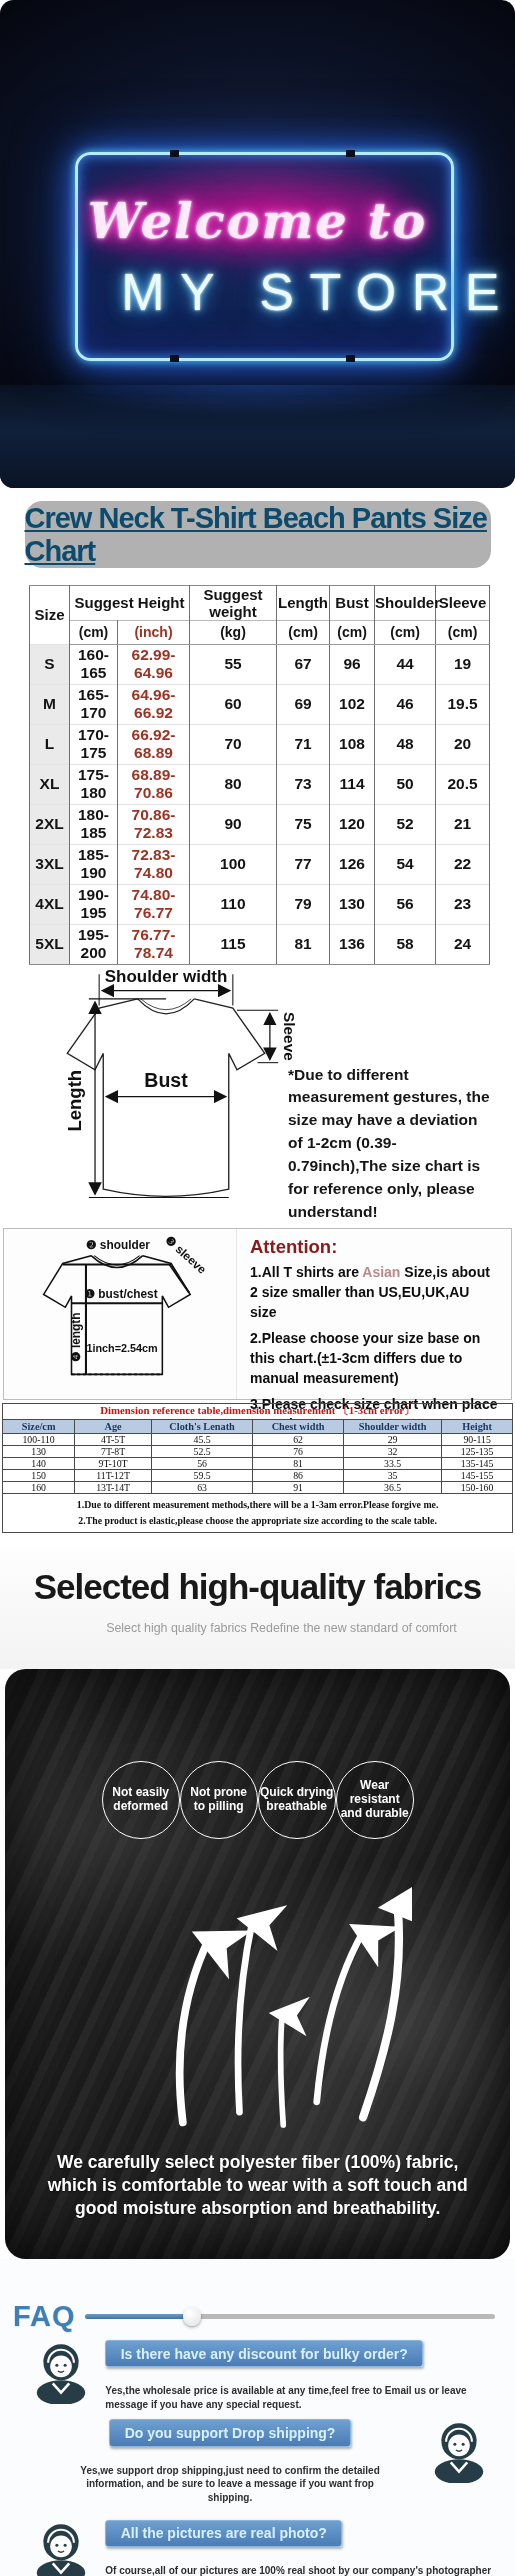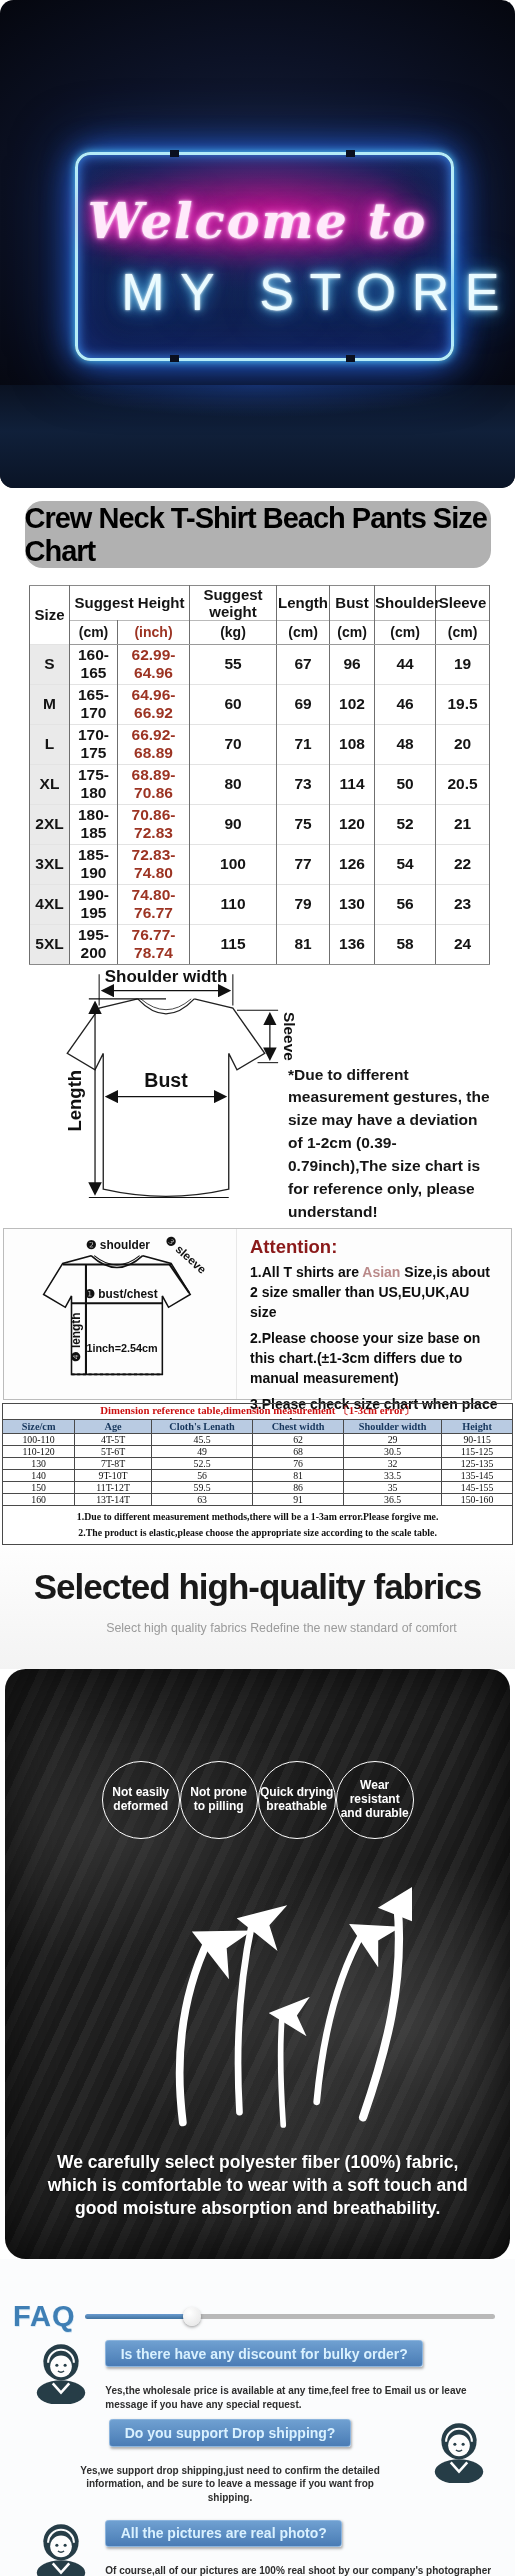--- a/index.html
+++ b/index.html
@@ -27,21 +27,21 @@
       color:#ffeafb; letter-spacing:2.1px;
       text-shadow:0 0 2.6px #fff, 0 0 7.2px #ff7ae0, 0 0 16.5px #ff2ec4, 0 0 33px #d10f9b; }
   .neon-store { position:absolute; left:0; width:100%; top:262px; text-align:right;
       font-size:52px; font-weight:400; color:#eafbff; letter-spacing:15.5px; text-indent:15.5px;
       text-shadow:0 0 2.6px #fff, 0 0 8.2px #8fe4ff, 0 0 18.5px #35a8f0, 0 0 39px #1668d8; }
 
   
   .sec-size { position:relative; height:727px; background:#fff; }
   .title-pill { margin:13px auto 0; width:466px; height:67px; background:#b1b1b1; border-radius:17.5px;
       display:flex; align-items:center; justify-content:center; }
-  .title-pill span { font-size:29px; font-weight:800; color:#000000; letter-spacing:-1px; }
+  .title-pill span { font-size:29px; font-weight:800; color:#0c4a6e; letter-spacing:-1px;text-decoration:underline; }
   table.size { border-collapse:collapse; margin:16.5px 0 0 29px; width:460px; table-layout:fixed;
       text-align:center; color:#141414; }
   table.size th, table.size td { border-left:0.5px solid #6f6f6f; border-right:0.5px solid #6f6f6f; }
   table.size tr.h1 th { border-top:0.5px solid #8a8a8a; height:28px; font-size:15px; font-weight:700; }
   table.size tr.h2 th { border-bottom:0.5px solid #9a9a9a; border-top:0.5px solid #b9b9b9; height:24px; font-size:14px; font-weight:700; }
   table.size tr.h1 th.rs { border-bottom:none; }
   table.size td { height:40px; font-size:15.5px; font-weight:700; border-top:0.5px solid #e3e3e3; }
   table.size tbody tr:last-child td { border-bottom:0.5px solid #8a8a8a; }
   table.size .col-size { background:#eaeaea; }
   table.size .col-inch, table.size th.inch { color:#9c3322; }
@@ -336,28 +336,20 @@
         </tr>
       </thead>
       <tbody>
           <tr>
             <td>100-110</td>
             <td>4T-5T</td>
             <td>45.5</td>
             <td>62</td>
             <td>29</td>
             <td>90-115</td>
-          </tr>
-          <tr>
-            <td>110-120</td>
-            <td>5T-6T</td>
-            <td>49</td>
-            <td>68</td>
-            <td>30.5</td>
-            <td>115-125</td>
           </tr>
           <tr>
             <td>130</td>
             <td>7T-8T</td>
             <td>52.5</td>
             <td>76</td>
             <td>32</td>
             <td>125-135</td>
           </tr>
           <tr>

